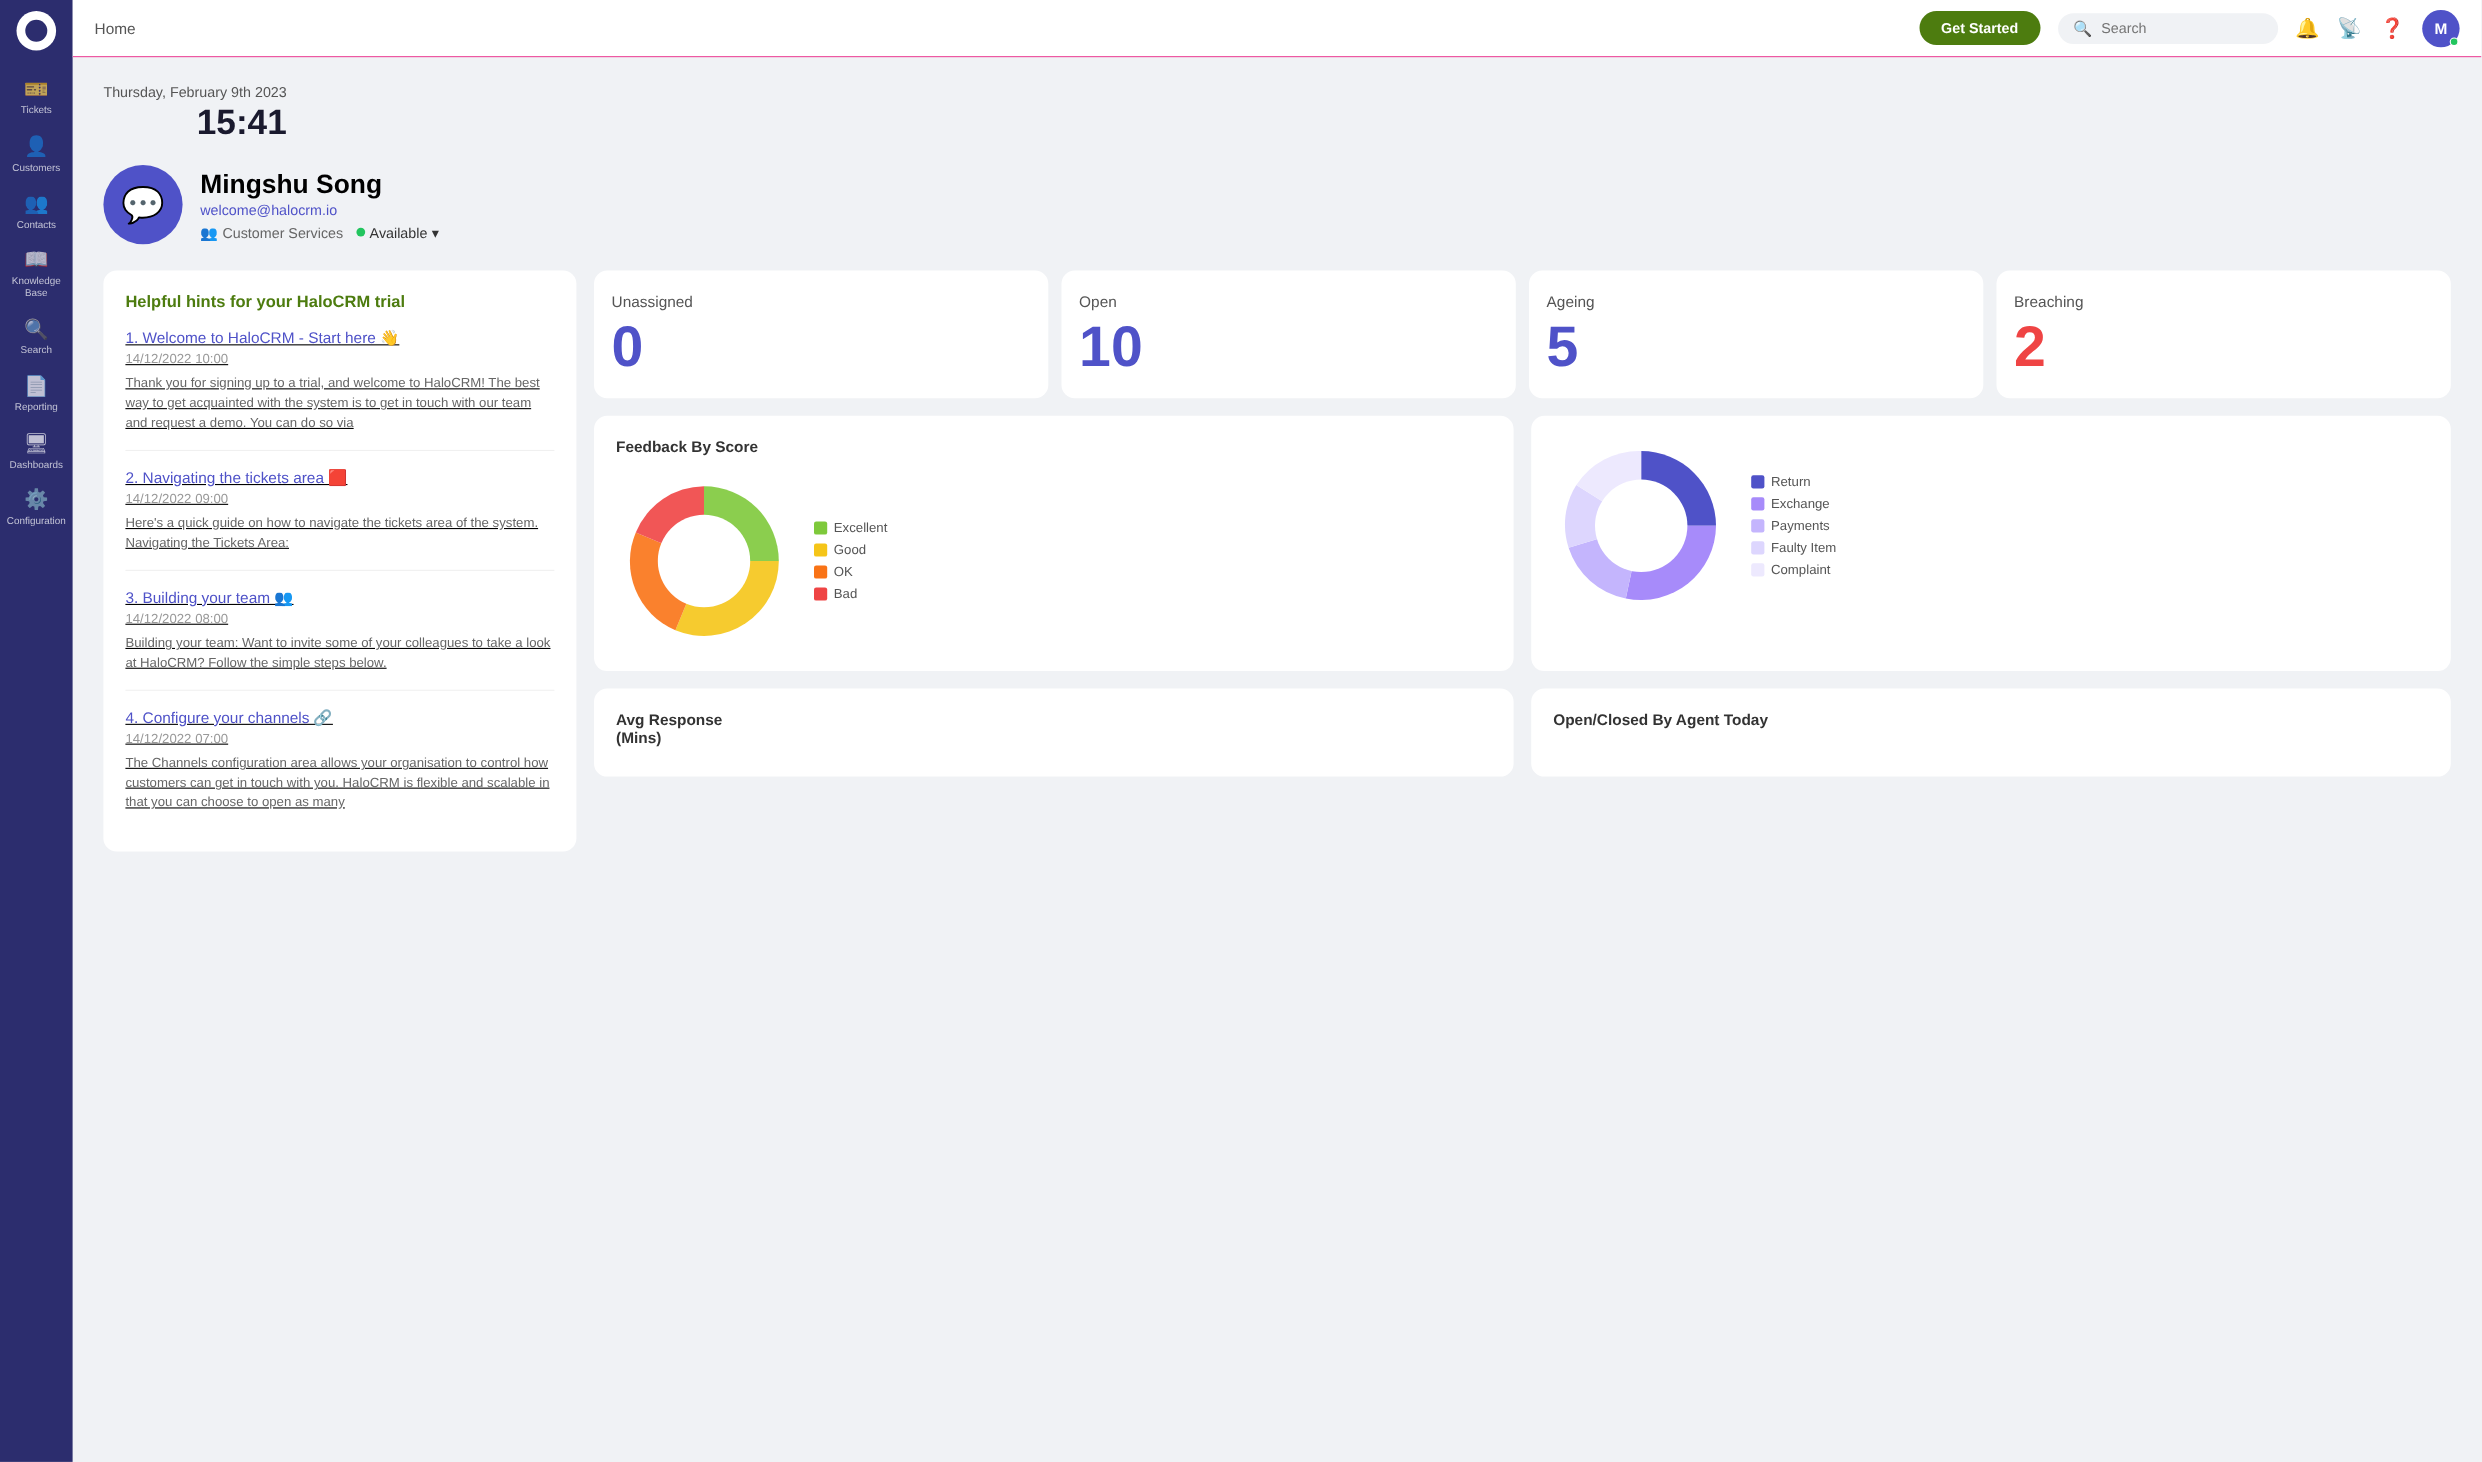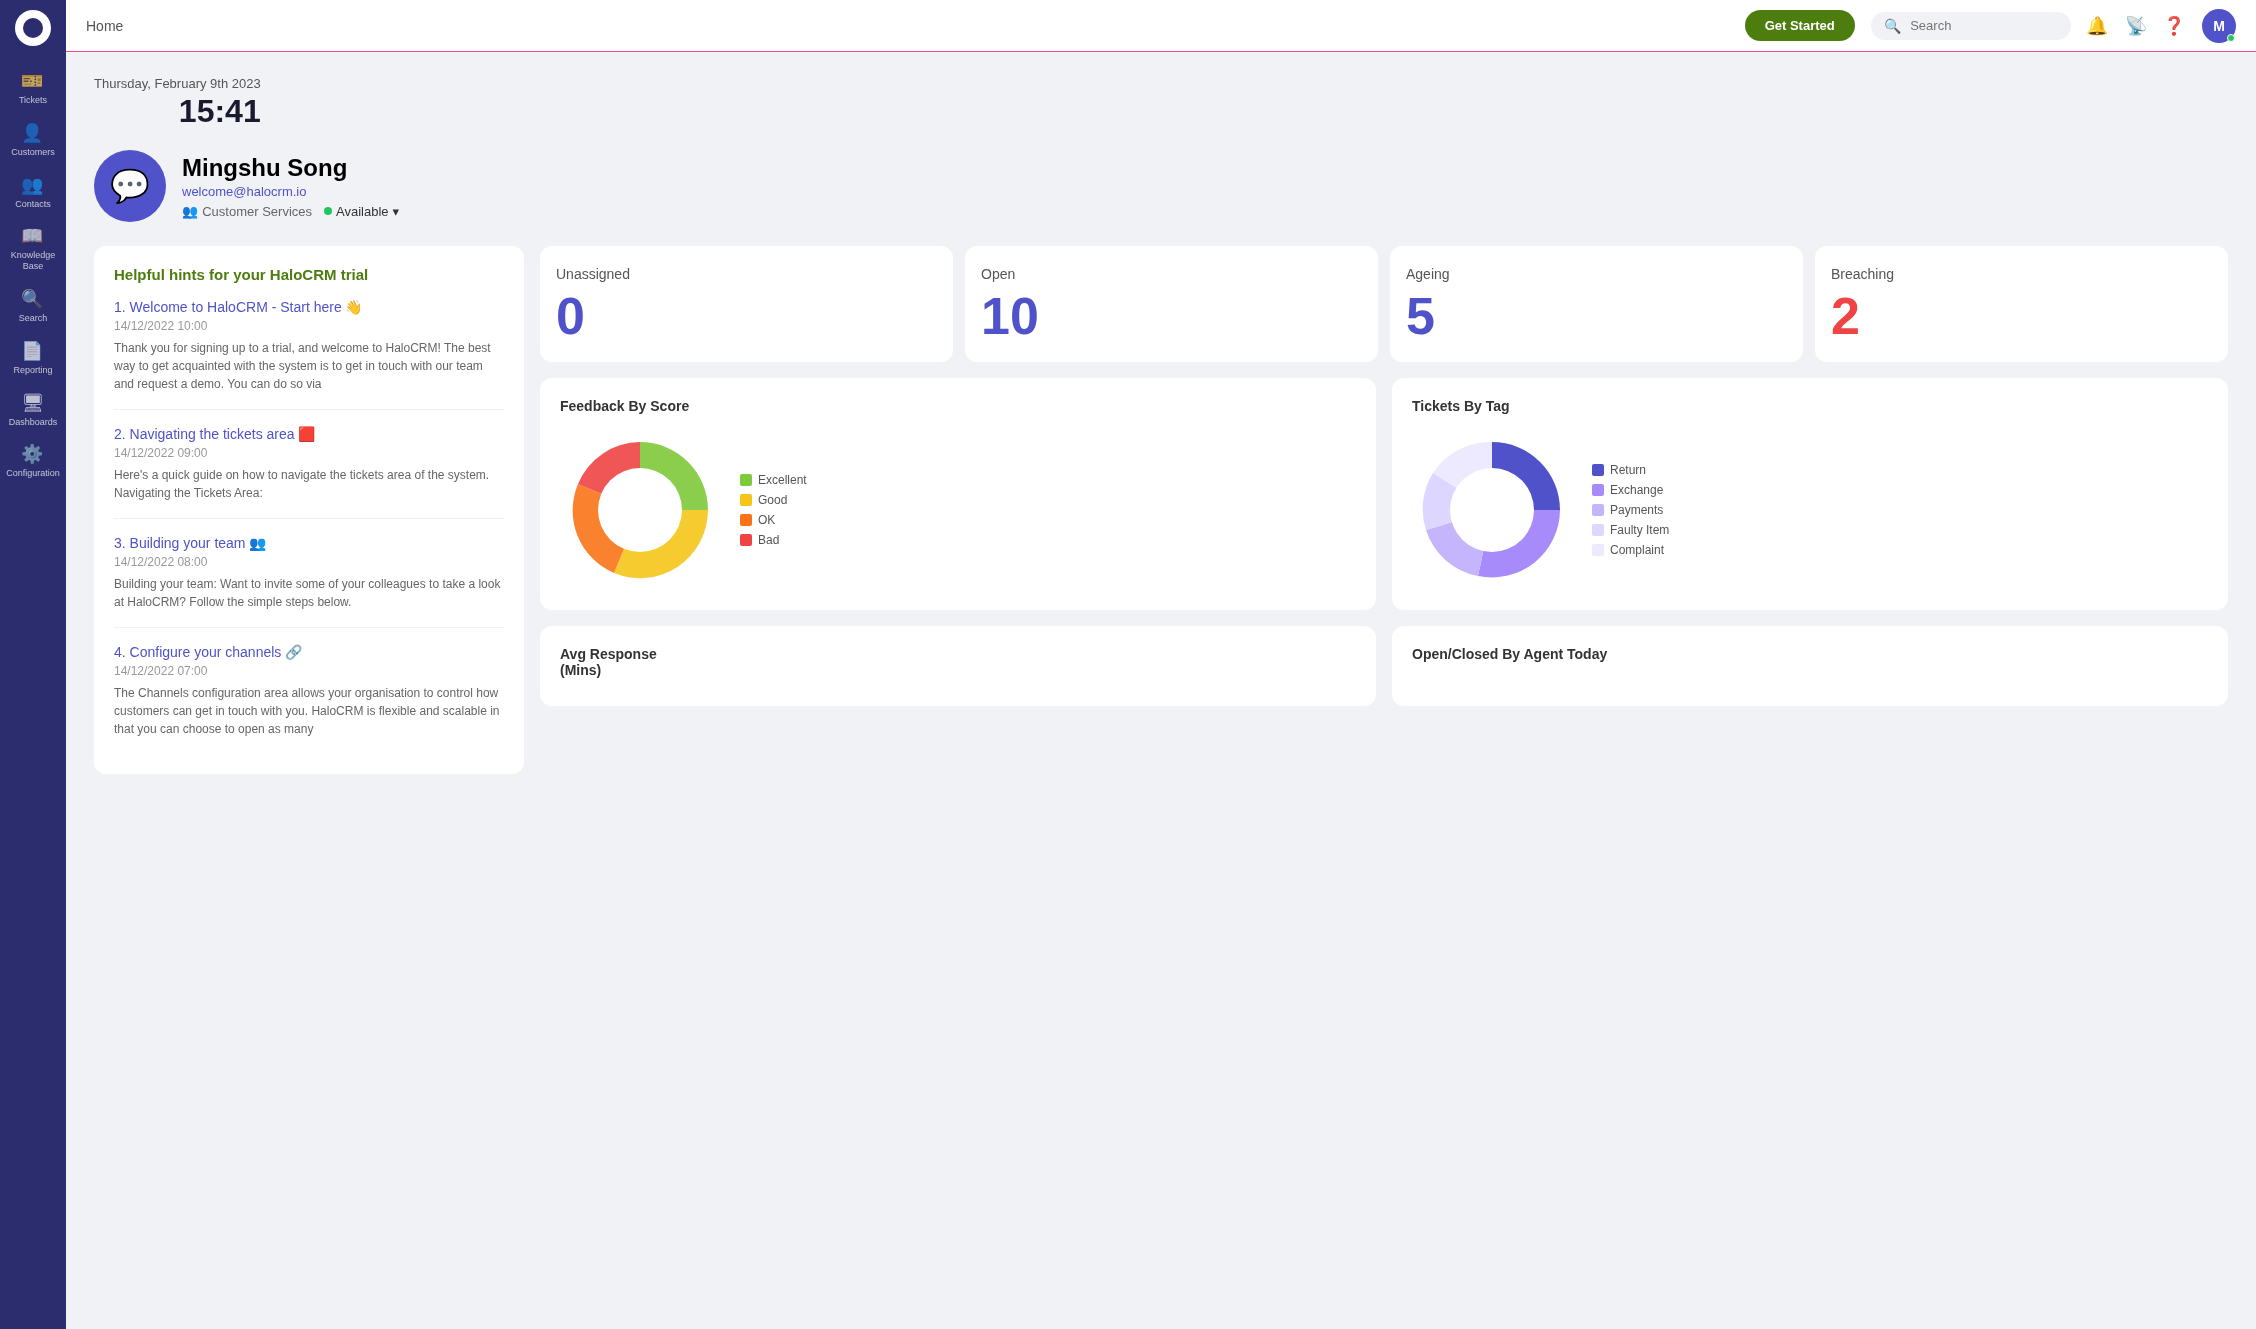--- a/index.html
+++ b/index.html
@@ -162,21 +162,21 @@
 
     
     .hints-panel {
       background: white;
       border-radius: 12px;
       padding: 20px;
       overflow-y: auto;
       max-height: 600px;
     }
     .hints-title { font-size: 15px; font-weight: 600; color: #4d7c0f; margin-bottom: 16px; }
-    .hint-item { border-bottom: 1px solid #f0f0f0; padding-bottom: 16px; margin-bottom: 16px; }
+    .hint-item { border-bottom: 1px solid #f0f0f0; padding-bottom: 16px; margin-bottom: 16px; text-decoration: underline; }
     .hint-item:last-child { border-bottom: none; margin-bottom: 0; }
     .hint-link { color: #4f52c8; font-size: 14px; font-weight: 500; cursor: pointer; margin-bottom: 4px; display: block; }
     .hint-date { font-size: 12px; color: #999; margin-bottom: 6px; }
     .hint-desc { font-size: 12px; color: #666; line-height: 1.5; }
 
     
     .right-column { display: flex; flex-direction: column; gap: 16px; }
 
     
     .stats-row { display: grid; grid-template-columns: repeat(4, 1fr); gap: 12px; }
@@ -397,21 +397,20 @@
                   </div>
                   <div class="legend-item">
                     <div class="legend-dot" style="background:#ef4444"></div>
                     <span>Bad</span>
                   </div>
                 </div>
             </div>
           </div>
 
           <div class="chart-card">
-            <div class="chart-title">Tickets By Tag</div>
             <div class="chart-inner">
               <div class="donut-wrapper">
                 <svg width="160" height="160" viewBox="0 0 160 160">
 
                   <path d="M80,80 L80,12 A68,68 0 0,1 148,80 Z" fill="#4f52c8"></path>
 
                   <path d="M80,80 L148,80 A68,68 0 0,1 66,146 Z" fill="#a78bfa"></path>
 
                   <path d="M80,80 L66,146 A68,68 0 0,1 14,100 Z" fill="#c4b5fd"></path>
 

